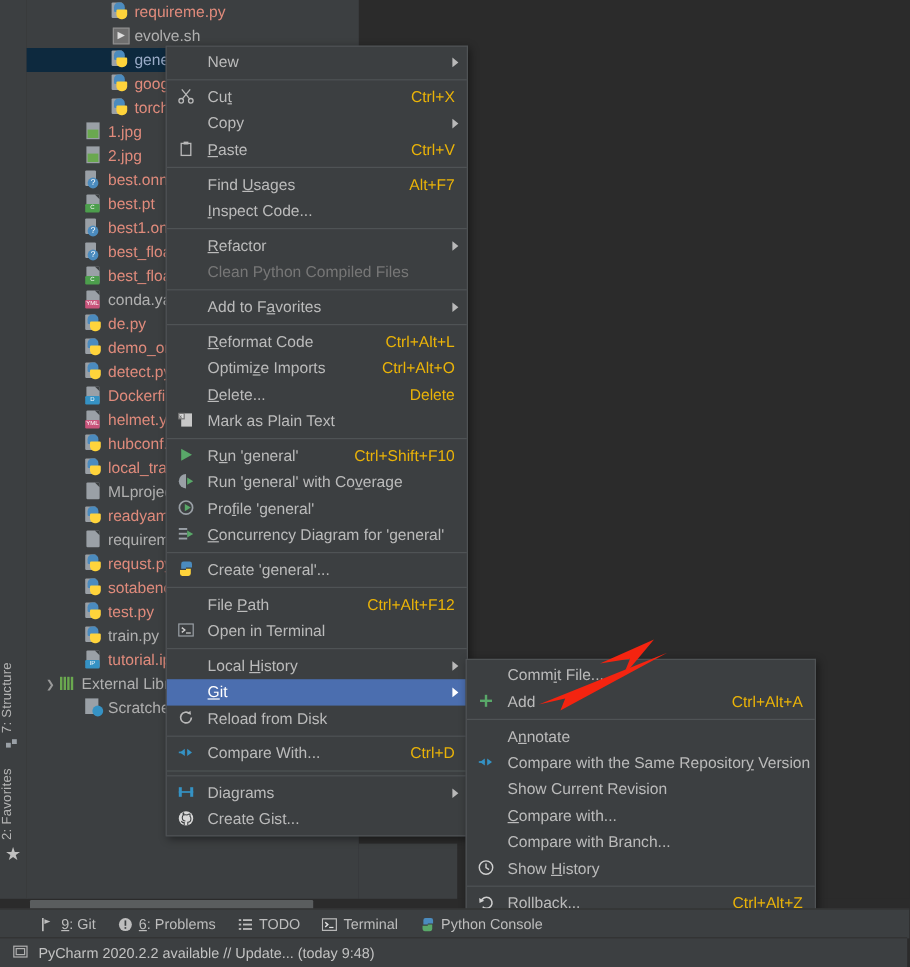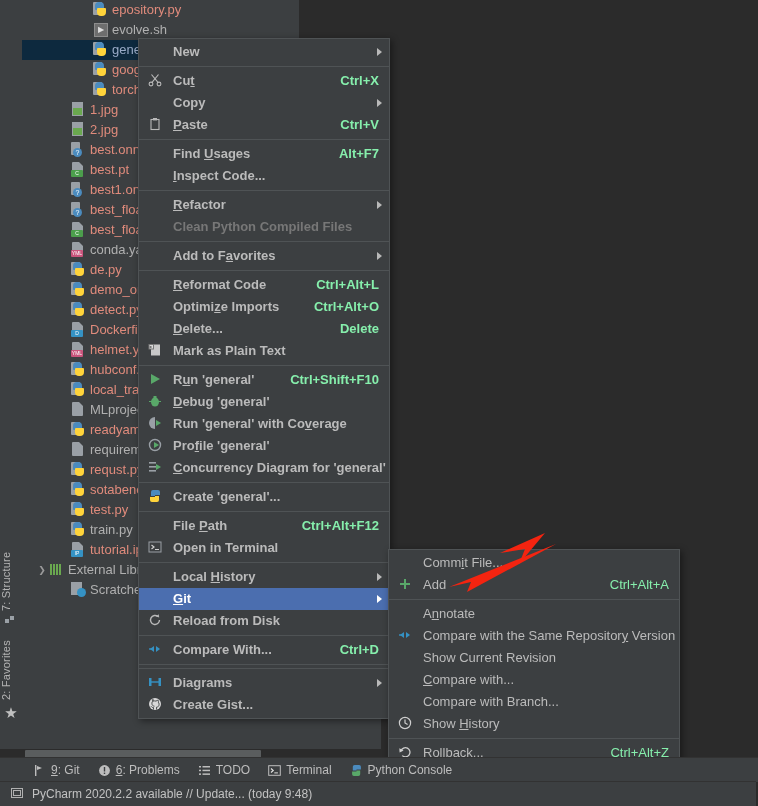--- a/index.html
+++ b/index.html
@@ -104,21 +104,21 @@
     border:1px solid #4f5355;
     box-shadow:2px 2px 7px rgba(0,0,0,.45);
     padding:2px 0;font-size:13px;color:#bbbbbb;
   }
   .mi{
     position:relative;height:22px;line-height:22px;
     padding-left:34px;padding-right:10px;white-space:nowrap;
     display:flex;align-items:center;
   }
   .mi .mlabel{flex:0 0 auto;}
-  .mi .macc{margin-left:auto;color:#86efac;padding-left:26px;}
+  .mi .macc{margin-left:auto;color:#eab308;padding-left:26px;}
   .mi.disabled .mlabel{color:#777777;}
   .mi.hl{background:#4b6eaf;color:#ffffff;}
   .mi .arrow{
     position:absolute;right:7px;top:50%;margin-top:-4px;
     width:0;height:0;border-left:5px solid #b9b9b9;
     border-top:4px solid transparent;border-bottom:4px solid transparent;
   }
   .mi.hl .arrow{border-left-color:#ffffff;}
   .mi .mico{
     position:absolute;left:8px;top:50%;margin-top:-8px;
@@ -162,21 +162,21 @@
   <div class="strip-item strip-label" style="top:632px;height:68px;">
     <span>2: Favorites</span>
   </div>
   <div class="strip-ico" style="top:706px;font-size:15px;color:#c0c0c0;">★</div>
 </div>
 
 <div id="editor-area"></div>
 <div id="editor-gap"></div>
 
 <div id="project-tree">
-    <div class="tree-row" style="padding-left: 58px;"><span class="tw"></span><span class="ic"><span class="py-sheet"></span><span class="py-a"></span><span class="py-b"></span></span><span class="lbl c-red">epository.py</span></div>
+    <div class="tree-row" style="padding-left: 58px;"><span class="tw"></span><span class="ic"><span class="py-sheet"></span><span class="py-a"></span><span class="py-b"></span></span><span class="lbl c-red">requireme.py</span></div>
     <div class="tree-row" style="padding-left: 58px;"><span class="tw"></span><span class="ic"><span class="shico">▶</span></span><span class="lbl c-gray">evolve.sh</span></div>
     <div class="tree-row sel" style="padding-left: 58px;"><span class="tw"></span><span class="ic"><span class="py-sheet"></span><span class="py-a"></span><span class="py-b"></span></span><span class="lbl c-blue">general.py</span></div>
     <div class="tree-row" style="padding-left: 58px;"><span class="tw"></span><span class="ic"><span class="py-sheet"></span><span class="py-a"></span><span class="py-b"></span></span><span class="lbl c-red">google_</span></div>
     <div class="tree-row" style="padding-left: 58px;"><span class="tw"></span><span class="ic"><span class="py-sheet"></span><span class="py-a"></span><span class="py-b"></span></span><span class="lbl c-red">torch_u</span></div>
     <div class="tree-row" style="padding-left: 36px;"><span class="tw"></span><span class="ic"><span class="imgico">
           <i></i>
         </span></span><span class="lbl c-red">1.jpg</span></div>
     <div class="tree-row" style="padding-left: 36px;"><span class="tw"></span><span class="ic"><span class="imgico">
           <i></i>
         </span></span><span class="lbl c-red">2.jpg</span></div>
@@ -205,21 +205,21 @@
           <span style="left:0"></span>
           <span style="left:3px"></span>
           <span style="left:6px"></span>
           <span style="left:9px"></span>
         </span></span><span class="lbl c-gray">External Libra</span></div>
     <div class="tree-row" style="padding-left: 36px;"><span class="tw"></span><span class="ic"><span class="scr"></span><span class="scrdot"></span></span><span class="lbl c-gray">Scratches an</span></div>
   </div>
 <div id="tree-hscroll-track"></div>
 <div id="tree-hscroll-thumb"></div>
 
-<div class="menu" id="context-menu" style="left:138px;top:38px;width:250px;font-weight:bold;">
+<div class="menu" id="context-menu" style="left:138px;top:38px;width:250px;">
     <div class="mi">
       <span class="mico"></span>
       <span class="mlabel">New</span>
       <span class="arrow"></span>
     </div>
     <div class="sep"></div>
     <div class="mi">
       <span class="mico"><svg width="14" height="14" viewBox="0 0 14 14">
           <circle cx="3" cy="11" r="1.9" fill="none" stroke="#b9b9b9" stroke-width="1.1"></circle>
           <circle cx="11" cy="11" r="1.9" fill="none" stroke="#b9b9b9" stroke-width="1.1"></circle>
@@ -292,28 +292,20 @@
         </svg></span>
       <span class="mlabel">Mark as Plain Text</span>
     </div>
     <div class="sep"></div>
     <div class="mi">
       <span class="mico"><svg width="14" height="14" viewBox="0 0 14 14">
           <polygon points="3,2 12,7 3,12" fill="#59a869"></polygon>
         </svg></span>
       <span class="mlabel">R<u>u</u>n 'general'</span>
       <span class="macc">Ctrl+Shift+F10</span>
-    </div>
-    <div class="mi">
-      <span class="mico"><svg width="14" height="14" viewBox="0 0 14 14">
-          <ellipse cx="7" cy="8" rx="4" ry="4.5" fill="#59a869"></ellipse>
-          <rect x="5.5" y="2" width="3" height="3" fill="#59a869"></rect>
-          <rect x="1" y="7" width="12" height="1" fill="#59a869"></rect>
-        </svg></span>
-      <span class="mlabel"><u>D</u>ebug 'general'</span>
     </div>
     <div class="mi">
       <span class="mico"><svg width="14" height="14" viewBox="0 0 14 14">
           <path d="M7 1 A6 6 0 1 0 7 13 L7 7 Z" fill="#9aa0a6"></path>
           <polygon points="8,4 13,7 8,10" fill="#59a869"></polygon>
         </svg></span>
       <span class="mlabel">Run 'general' with Co<u>v</u>erage</span>
     </div>
     <div class="mi">
       <span class="mico"><svg width="14" height="14" viewBox="0 0 14 14">

